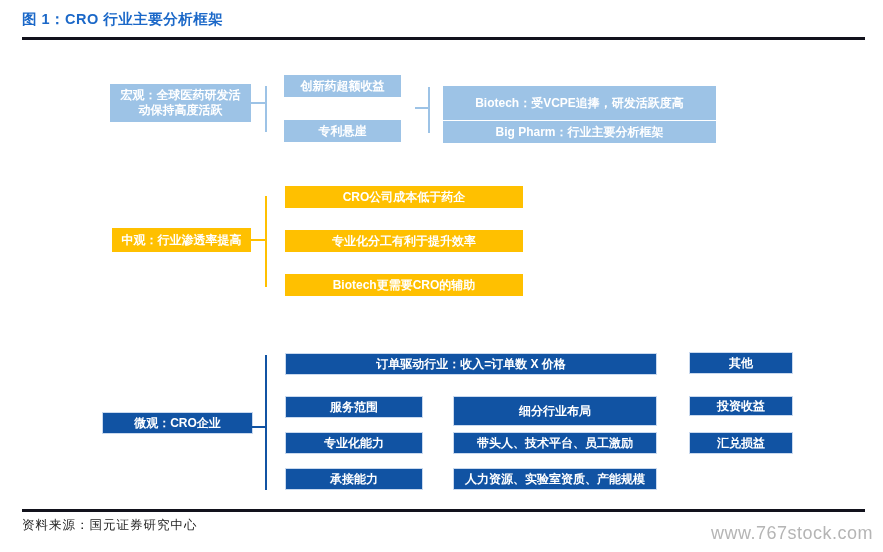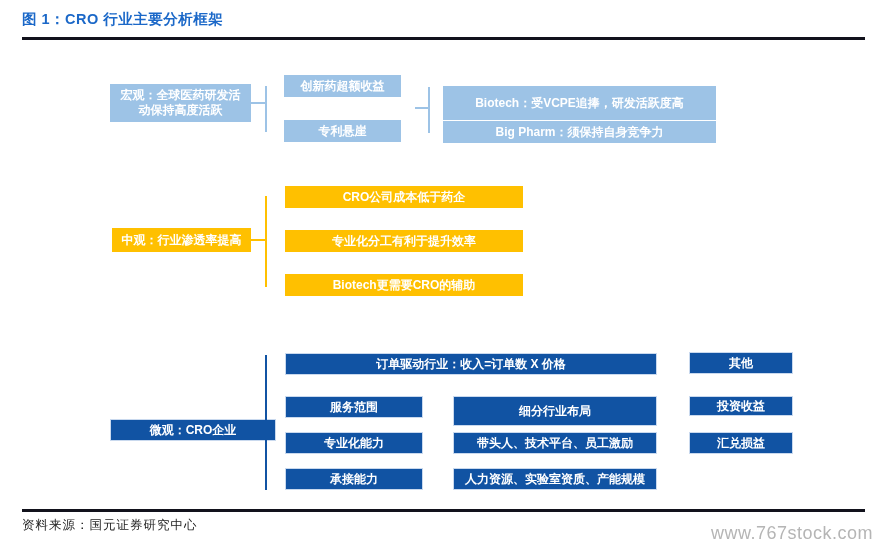--- a/index.html
+++ b/index.html
@@ -43,21 +43,21 @@
   .m1 { left:284px; top:75px;  width:117px; height:22px; }
   .m2 { left:284px; top:120px; width:117px; height:22px; }
   .r1 { left:443px; top:76px;  width:273px; height:34px;margin-top:10px; }
   .r2 { left:443px; top:121px; width:273px; height:22px; }
 
   .meso-root { left:112px; top:228px; width:139px; height:24px; }
   .o1 { left:285px; top:186px; width:238px; height:22px; }
   .o2 { left:285px; top:230px; width:238px; height:22px;text-align:right; }
   .o3 { left:285px; top:274px; width:238px; height:22px; }
 
-  .micro-root { left:110px; top:412px; width:166px; height:22px;margin-top:7px; }
+  .micro-root { left:102px; top:412px; width:151px; height:22px; }
   .wide { left:285px; top:353px; width:372px; height:22px; }
   .a1 { left:285px; top:396px; width:138px; height:22px; }
   .a2 { left:285px; top:432px; width:138px; height:22px; }
   .a3 { left:285px; top:468px; width:138px; height:22px; }
   .b1 { left:453px; top:396px; width:204px; height:30px; }
   .b2 { left:453px; top:432px; width:204px; height:22px; }
   .b3 { left:453px; top:468px; width:204px; height:22px; }
   .c1 { left:689px; top:352px; width:104px; height:22px; }
   .c2 { left:689px; top:396px; width:104px; height:20px; }
   .c3 { left:689px; top:432px; width:104px; height:22px; }
@@ -81,21 +81,21 @@
   <div class="rule top"></div>
 
   <div class="box lb macro-root">宏观：全球医药研发活动保持高度活跃</div>
   <div class="hline lb-line" style="left:251px; top:102px; width:15px;"></div>
   <div class="vline lb-line" style="left:265px; top:86px; height:46px;"></div>
   <div class="box lb m1">创新药超额收益</div>
   <div class="box lb m2">专利悬崖</div>
   <div class="hline lb-line" style="left:415px; top:107px; width:14px;"></div>
   <div class="vline lb-line" style="left:428px; top:87px; height:46px;"></div>
   <div class="box lb r1">Biotech：受VCPE追捧，研发活跃度高</div>
-  <div class="box lb r2">Big Pharm：须保持自身竞争力</div>
+  <div class="box lb r2">Big Pharm：行业主要分析框架</div>
 
   <div class="box or meso-root">中观：行业渗透率提高</div>
   <div class="hline or-line" style="left:251px; top:239px; width:15px;"></div>
   <div class="vline or-line" style="left:265px; top:196px; height:91px;"></div>
   <div class="box or o1">CRO公司成本低于药企</div>
   <div class="box or o2">专业化分工有利于提升效率</div>
   <div class="box or o3">Biotech更需要CRO的辅助</div>
 
   <div class="box db micro-root">微观：CRO企业</div>
   <div class="hline db-line" style="left:252px; top:426px; width:14px;"></div>

